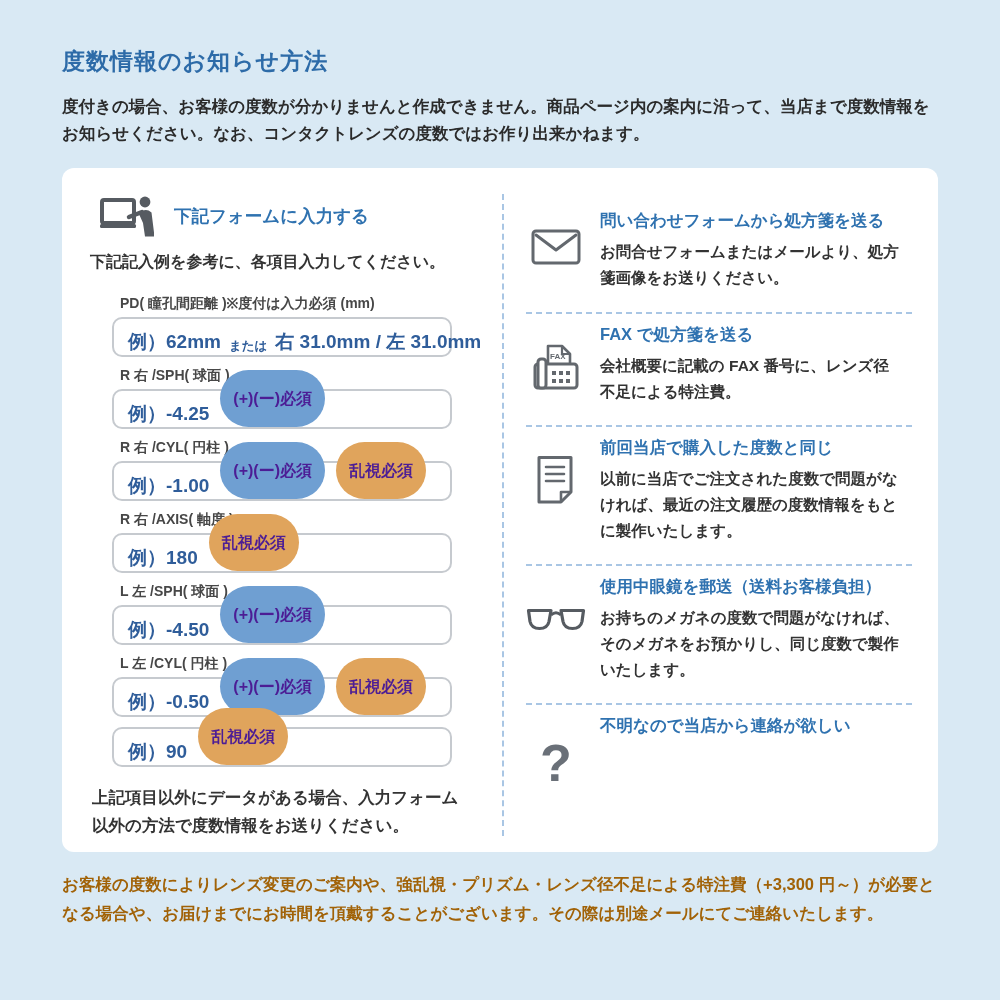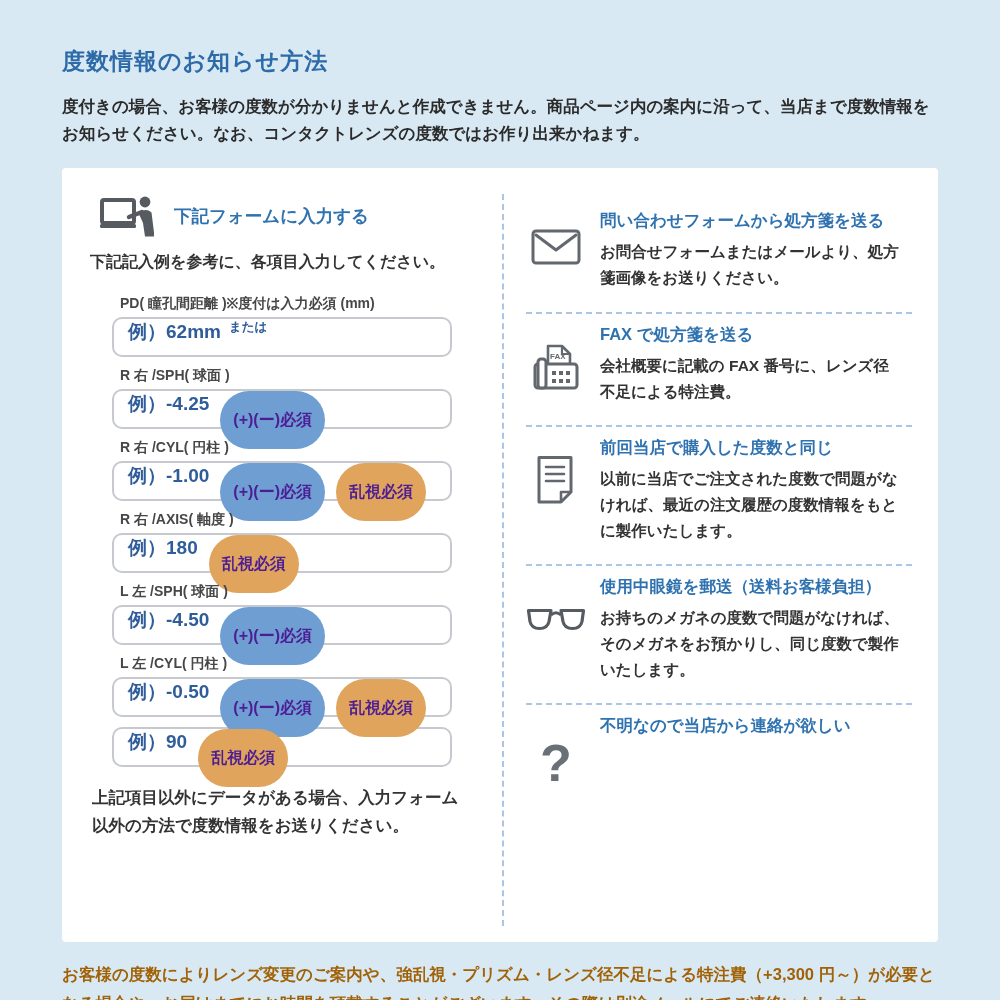--- a/index.html
+++ b/index.html
@@ -22,23 +22,23 @@
   .intro {
     font-size:16.5px;
     font-weight:600;
     line-height:1.62;
     color:#2b2b2b;
     margin-bottom:22px;
   }
 
   .card {
     background:#ffffff;
-    border-radius:4px;
-    display:flex;
-    height:774px;
+    border-radius:12px;
+    display:flex;
+    height:684px;
   }
 
   
   .col-left {
     width:440px;
     padding:24px 26px 0 28px;
     flex-shrink:0;
   }
   .form-head {
     display:flex;
@@ -64,21 +64,21 @@
     margin:0 0 4px 30px;
   }
   .value-box {
     margin:0 0 10px 22px;
     width:340px;
     height:40px;
     border:2px solid #c6cacf;
     border-radius:10px;
     background:#fff;
     display:flex;
-    align-items:flex-start;
+    align-items:flex-end;
     gap:11px;
     padding:0 14px;
   }
   .value-text {
     color:#2f5d9a;
     font-size:19px;
     font-weight:bold;
     white-space:nowrap;
   }
   .pd-connector { font-size:12.5px; margin:0 -3px; }
@@ -180,20 +180,21 @@
         <span class="form-head-title">下記フォームに入力する</span>
       </div>
 
       <p class="form-sub">下記記入例を参考に、各項目入力してください。</p>
 
       <div>
         <div class="group-label">PD( 瞳孔間距離 )※度付は入力必須 (mm)</div>
         <div class="value-box">
           <span class="value-text">例）62mm</span>
           <span class="value-text pd-connector">または</span>
+          <span class="value-text">右 31.0mm / 左 31.0mm</span>
         </div>
       </div>
 
       <div>
         <div class="group-label">R 右 /SPH( 球面 )</div>
         <div class="value-box">
           <span class="value-text">例）-4.25</span>
           <span class="badge badge-blue">(+)(ー)必須</span>
         </div>
       </div>

